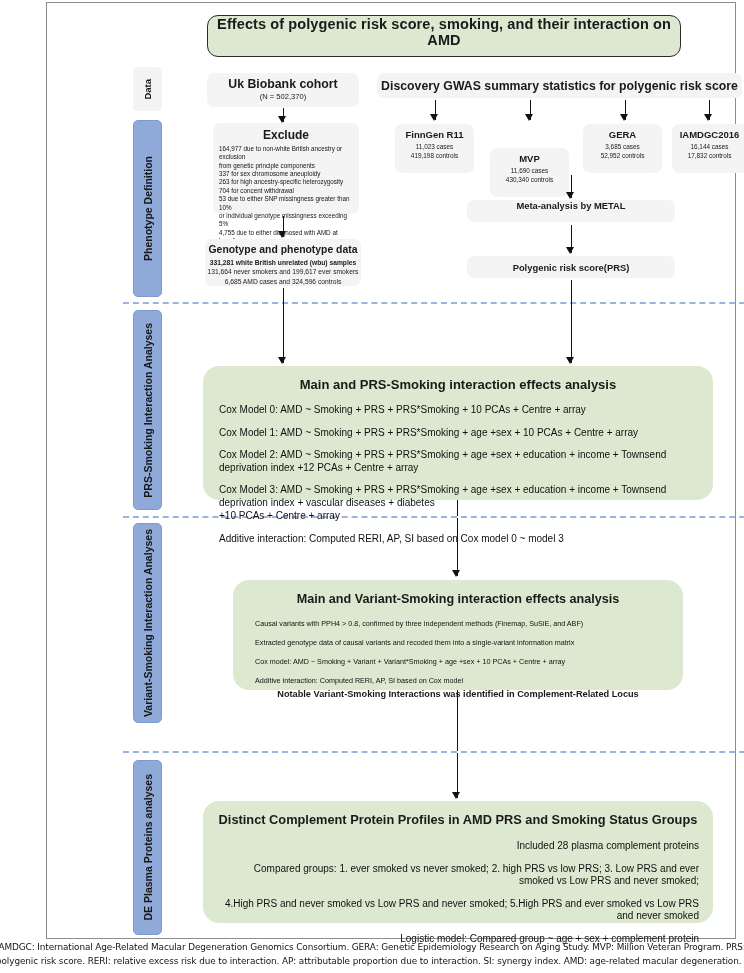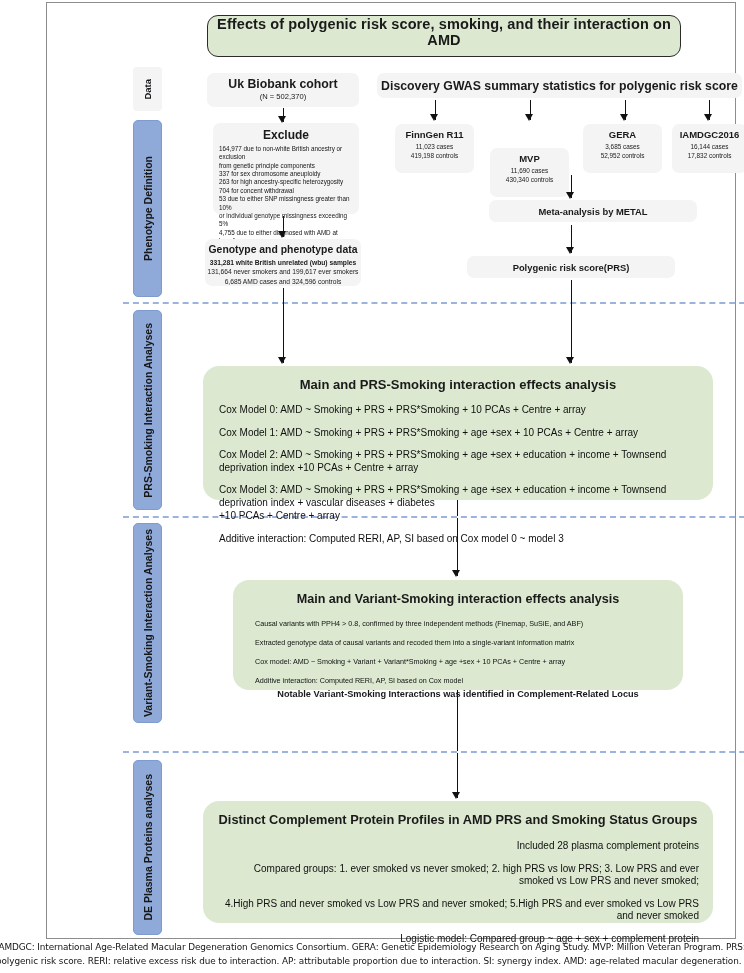--- a/index.html
+++ b/index.html
@@ -66,21 +66,21 @@
   #exclude-box .lines{font-size:6.3px;line-height:1.33;text-align:left;color:#141414;}
 
   .cohort{width:79px;height:49px;padding-top:5px;top:121px;}
   .cohort .ttl{font-size:9.5px;}
   .cohort .sub{font-size:6.4px;line-height:1.35;margin-top:3px;}
   #cohort-finngen{left:348px;}
   #cohort-mvp{left:443px;margin-top:24px;}
   #cohort-gera{left:536px;}
   #cohort-iamdgc{left:625px;width:75px;}
 
-  #meta-box{left:442px;top:197px;width:208px;height:22px;display:flex;align-items:center;justify-content:center;}
+  #meta-box{left:420px;top:197px;width:208px;height:22px;display:flex;justify-content:center;}
   #meta-box .ttl{font-size:9.4px;}
 
   #prs-box{left:420px;top:253px;width:208px;height:22px;display:flex;align-items:center;justify-content:center;}
   #prs-box .ttl{font-size:9.4px;}
 
   #geno-box{left:158px;top:236px;width:156px;height:47px;padding-top:5px;}
   #geno-box .ttl{font-size:10.4px;}
   #geno-box .sub{font-size:6.7px;line-height:1.4;margin-top:3px;}
 
   #main-prs-box{left:156px;top:363px;width:510px;height:134px;padding:11px 16px 0 16px;border-radius:16px;}
@@ -246,21 +246,21 @@
     </div>
   <div class="arrow" style="left:524px;top:277px;height:83px;">
       <div class="stem"></div>
       <div class="head"></div>
     </div>
 
   <div class="box green" id="main-prs-box">
     <div class="ttl">Main and PRS-Smoking interaction effects analysis</div>
     <div class="ln">Cox Model 0: AMD ~ Smoking + PRS + PRS*Smoking + 10 PCAs + Centre + array</div>
     <div class="ln">Cox Model 1: AMD ~ Smoking + PRS + PRS*Smoking + age +sex + 10 PCAs + Centre + array</div>
-    <div class="ln">Cox  Model 2: AMD ~ Smoking + PRS + PRS*Smoking + age +sex + education + income + Townsend deprivation index +10 PCAs + Centre + array</div>
+    <div class="ln">Cox  Model 2: AMD ~ Smoking + PRS + PRS*Smoking + age +sex + education + income + Townsend deprivation index +12 PCAs + Centre + array</div>
     <div class="ln" style="margin-bottom:1px">Cox Model 3: AMD ~ Smoking + PRS + PRS*Smoking + age +sex + education + income + Townsend deprivation index + vascular diseases + diabetes</div>
     <div class="ln">+10 PCAs + Centre + array</div>
     <div class="ln">Additive interaction: Computed RERI, AP, SI based on Cox model 0 ~ model 3</div>
   </div>
 
   <div class="line" style="left:410px;top:497px;height:16px;"></div>
   <div class="arrow" style="left:410px;top:515px;height:58px;">
       <div class="stem"></div>
       <div class="head"></div>
     </div>

